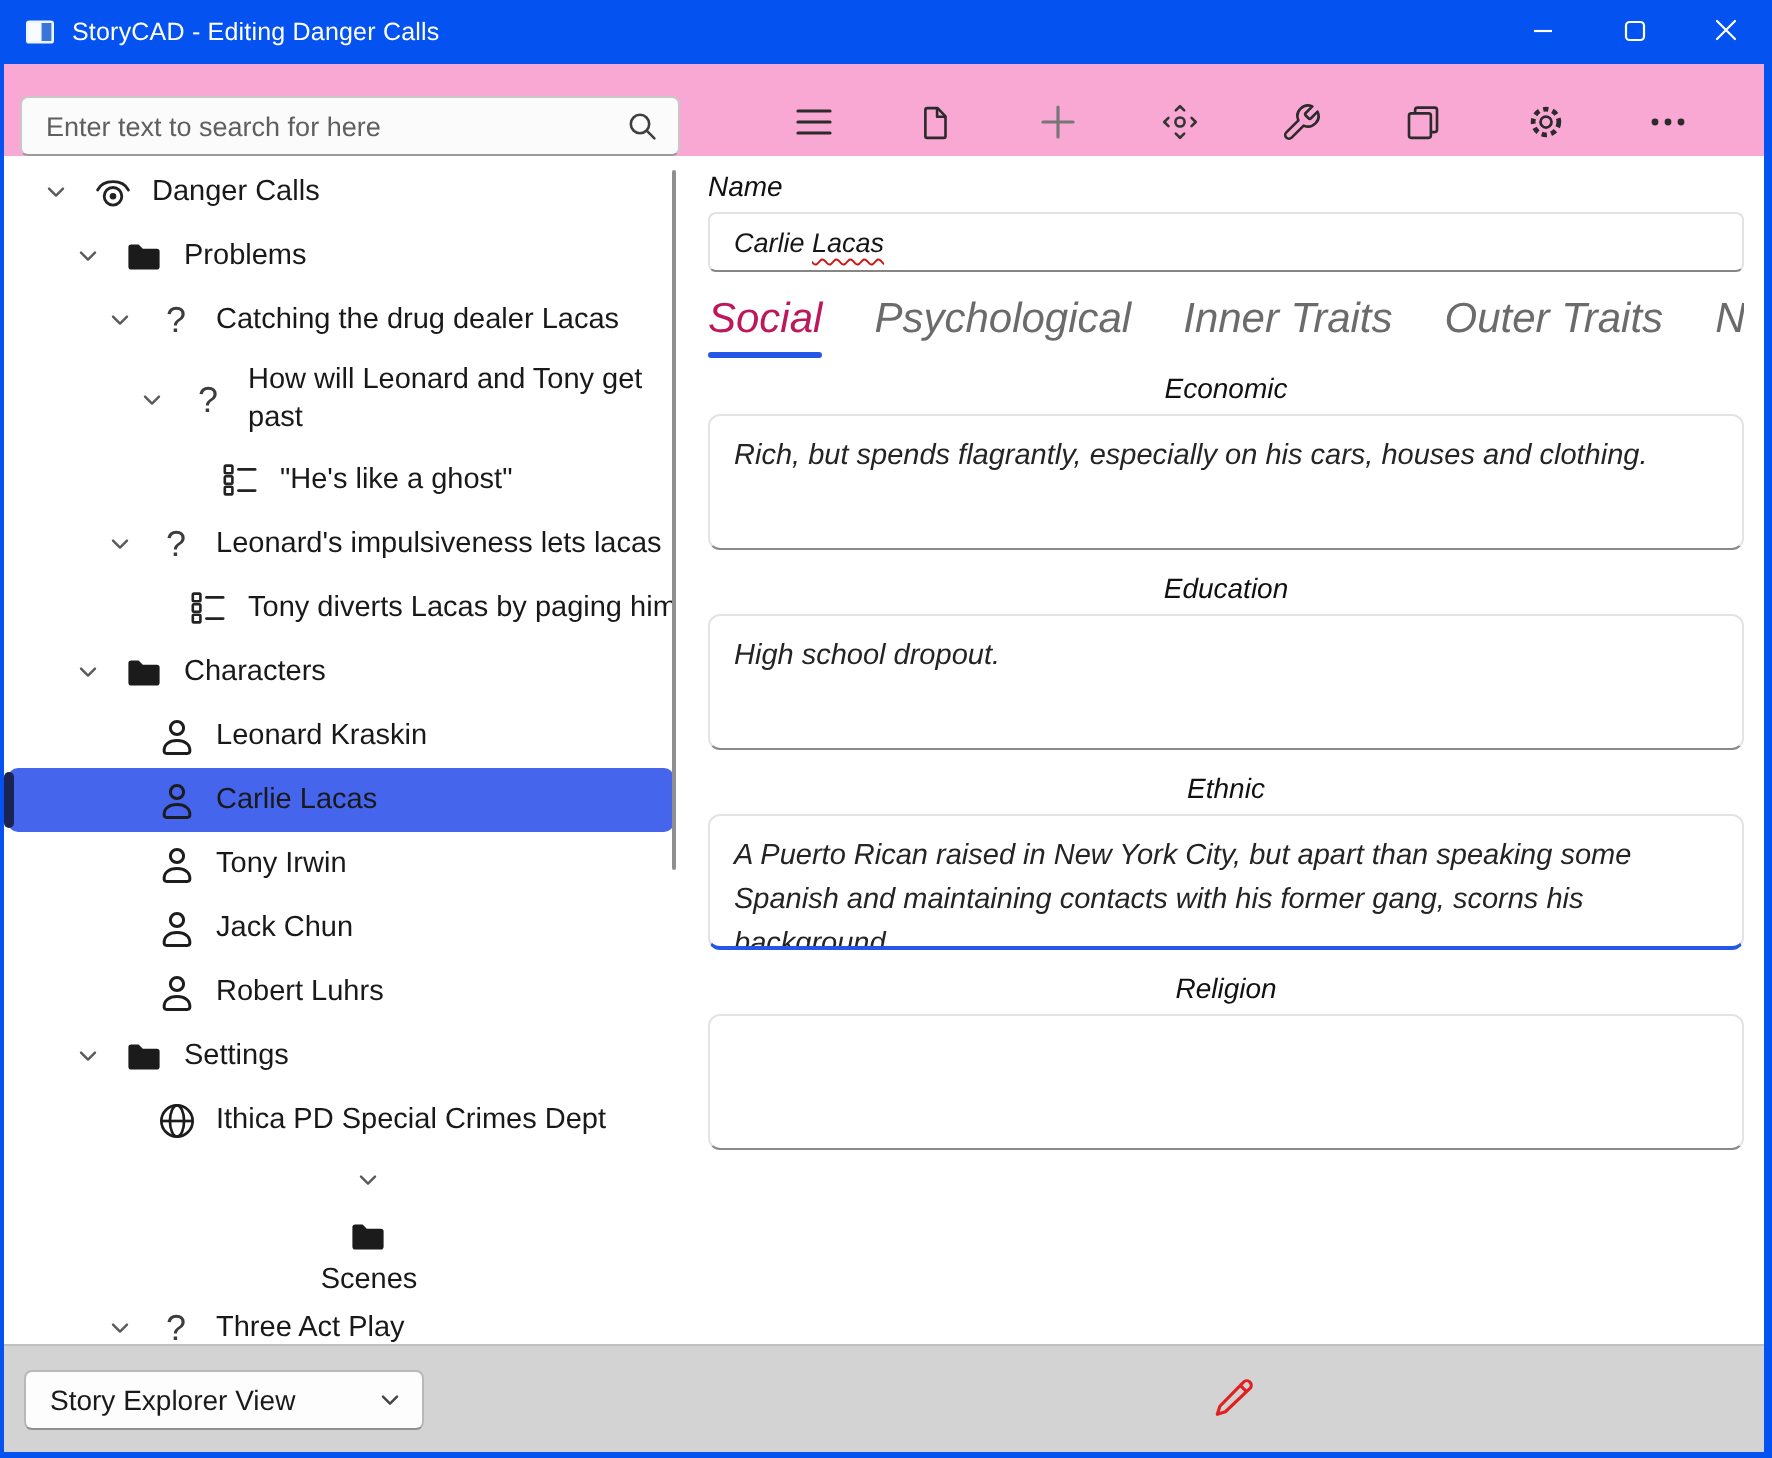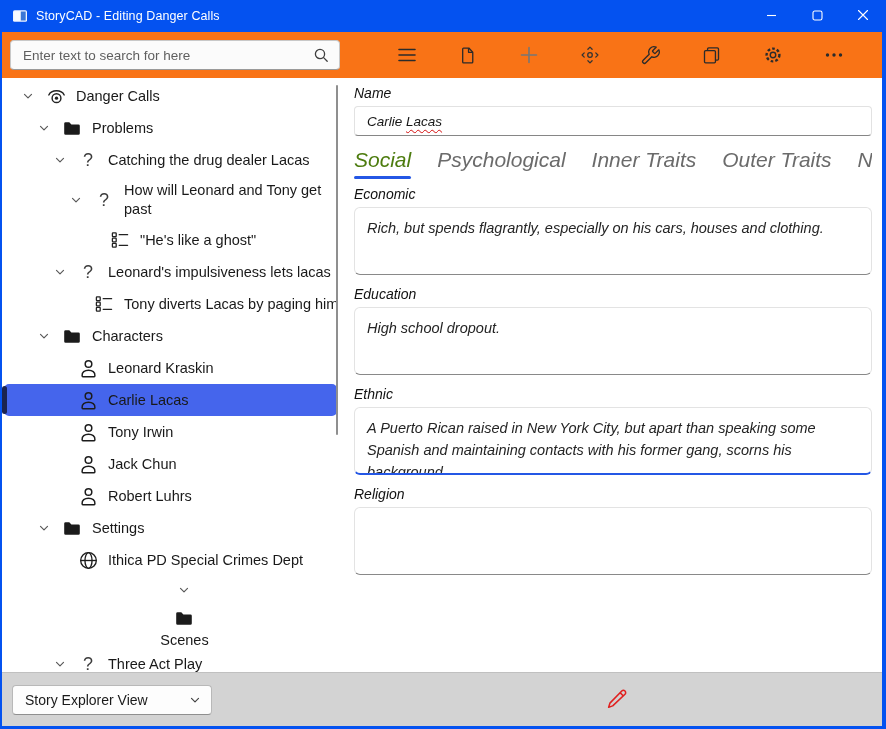--- a/index.html
+++ b/index.html
@@ -18,21 +18,21 @@
   .win-controls{ margin-left:auto; display:flex; height:100%; }
   .win-btn{ width:46px; height:100%; display:flex; align-items:center; justify-content:center;
     background:transparent; border:none; cursor:pointer; }
 
   
   .frame{ flex:1; display:flex; flex-direction:column; border-left:2px solid var(--titlebar);
     border-right:4px solid var(--titlebar); border-bottom:3px solid var(--titlebar);
     background:#fff; overflow:hidden; }
 
   
-  .toolbar-row{ height:46px; flex:0 0 46px; display:flex; align-items:center; background:#f97316; }
+  .toolbar-row{ height:46px; flex:0 0 46px; display:flex; align-items:flex-end; background:#f9a8d4; }
   .searchbox{ position:relative; margin-left:8px; width:330px; height:30px; background:#fbfbfb;
     border:1px solid #c8c8c8; border-bottom-color:#9a9a9a; border-radius:4px;
     display:flex; align-items:center; }
   .searchbox input{ border:none; outline:none; background:transparent; flex:1;
     font-family:"Liberation Sans", sans-serif; font-size:13.5px; color:#1a1a1a; padding:0 4px 0 12px; }
   .searchbox input::placeholder{ color:#5f5f5f; }
   .search-glyph{ margin-right:10px; display:flex; }
   .toolbar{ flex:1; display:flex; justify-content:space-around; align-items:center; padding:0 18px 0 36px; }
   .tb{ background:none; border:none; display:flex; align-items:center; justify-content:center;
     width:34px; height:34px; cursor:pointer; }
@@ -58,25 +58,25 @@
   .content{ flex:1; padding:6px 10px 0 14px; overflow:hidden;font-style:italic; }
   .field-label{ font-size:14px; color:#111; line-height:18px; }
   .name-box{ margin-top:4px; height:30px; background:#fff; border:1px solid #e2e2e2;
     border-bottom:1px solid #868686; border-radius:4px; display:flex; align-items:center;
     padding:0 12px; font-size:13.5px; color:#161616; }
   .misspelled{ text-decoration-line:underline; text-decoration-style:wavy;
     text-decoration-color:var(--squiggle); text-decoration-thickness:1px; text-underline-offset:3px; }
 
   .tabs{ margin-top:12px; display:flex; gap:26px; white-space:nowrap; overflow:hidden; }
   .tab{ font-size:21px; color:#6b6b6b; padding-bottom:9px; position:relative; cursor:pointer; }
-  .tab.active{ color:#4d7c0f; }
+  .tab.active{ color:#be185d; }
   .tab.active::after{ content:""; position:absolute; left:0; right:0; bottom:2px; height:3px;
     border-radius:2px; background:var(--accent); }
 
-  .fields .field-label{ margin-top:10px; }
+  .fields .field-label{ margin-top:10px;text-align:center; }
   .fields .field-label:first-child{ margin-top:4px; }
   .ta{ margin-top:4px; height:68px; border:1px solid #e3e3e3; border-bottom:1px solid #898989;
     border-radius:6px; padding:9px 12px; font-size:14.5px; line-height:22px; color:#242424;
     background:#fff; overflow:hidden; }
   .ta.focused{ border-bottom:2px solid var(--accent); }
 
   
   .footer{ height:54px; flex:0 0 54px; background:var(--footer-bg); border-top:1px solid #c0c0c0;
     position:relative; }
   .view-select{ position:absolute; left:10px; top:12px; width:200px; height:30px; background:#fdfdfd;

